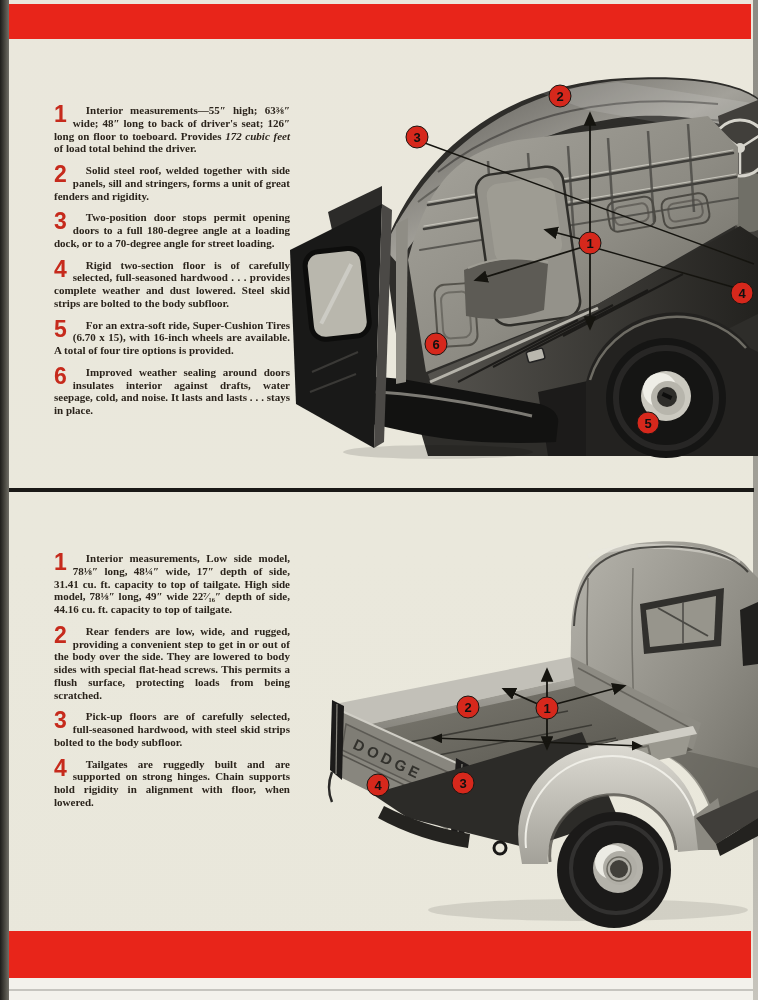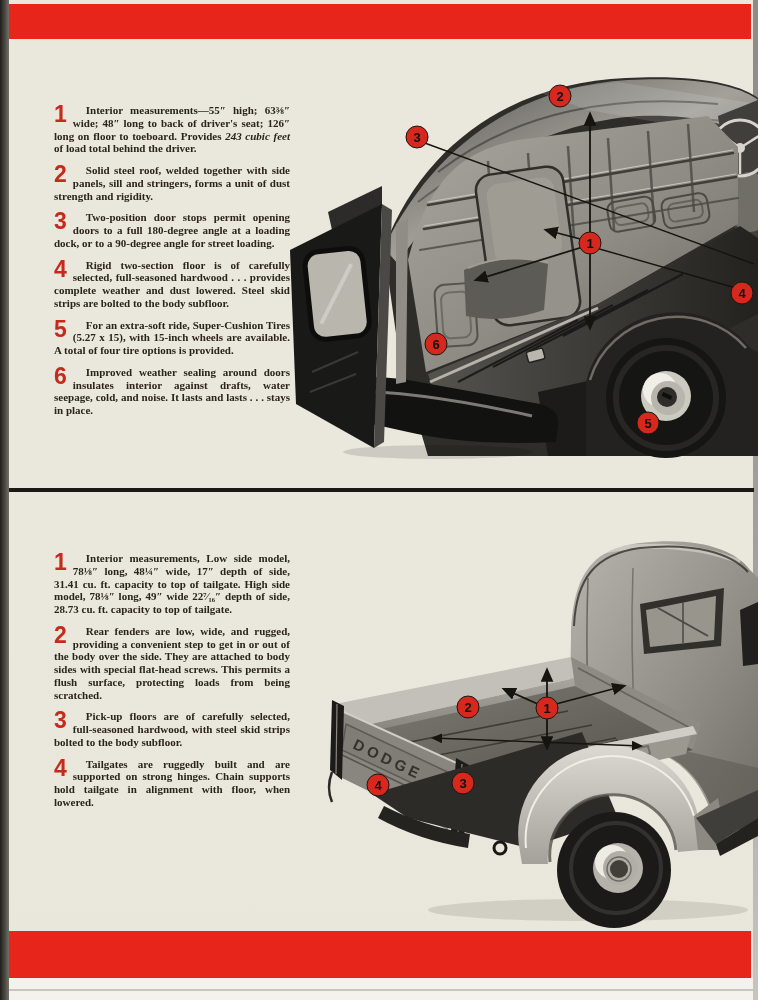--- a/index.html
+++ b/index.html
@@ -37,33 +37,33 @@
 </head>
 <body>
 
 <div class="page">
   <div class="edge-left"></div>
   <div class="edge-right"></div>
   <div class="band band-top"></div>
 
   <div class="text-col text-col-top">
     <p class="para">
-      <span class="bignum">1</span><span>Interior measurements—55″ high; 63⅜″ wide; 48″ long to back of driver's seat; 126″ long on floor to toeboard. Provides </span><em>243 cubic feet</em><span> of load total behind the driver.</span>
-    </p>
-    <p class="para">
-      <span class="bignum">2</span><span>Solid steel roof, welded together with side panels, sill and stringers, forms a unit of dust strength and rigidity.</span>
-    </p>
-    <p class="para">
-      <span class="bignum">3</span><span>Two-position door stops permit opening doors to a full 180-degree angle at a loading dock, or to a 90-degree angle for street loading.</span>
+      <span class="bignum">1</span><span>Interior measurements—55″ high; 63⅜″ wide; 48″ long to back of driver's seat; 126″ long on floor to toeboard. Provides </span><em>172 cubic feet</em><span> of load total behind the driver.</span>
+    </p>
+    <p class="para">
+      <span class="bignum">2</span><span>Solid steel roof, welded together with side panels, sill and stringers, forms a unit of great fenders and rigidity.</span>
+    </p>
+    <p class="para">
+      <span class="bignum">3</span><span>Two-position door stops permit opening doors to a full 180-degree angle at a loading dock, or to a 70-degree angle for street loading.</span>
     </p>
     <p class="para">
       <span class="bignum">4</span><span>Rigid two-section floor is of carefully selected, full-seasoned hardwood . . . provides complete weather and dust lowered. Steel skid strips are bolted to the body subfloor.</span>
     </p>
     <p class="para">
-      <span class="bignum">5</span><span>For an extra-soft ride, Super-Cushion Tires (5.27 x 15), with 15-inch wheels are available. A total of four tire options is provided.</span>
+      <span class="bignum">5</span><span>For an extra-soft ride, Super-Cushion Tires (6.70 x 15), with 16-inch wheels are available. A total of four tire options is provided.</span>
     </p>
     <p class="para">
       <span class="bignum">6</span><span>Improved weather sealing around doors insulates interior against drafts, water seepage, cold, and noise. It lasts and lasts . . . stays in place.</span>
     </p>
   </div>
 
   <div class="figure figure-top">
     <svg width="470" height="410" viewBox="0 0 470 410">
       <defs>
         <linearGradient id="roofG" x1="0" y1="0" x2="1" y2="1">
@@ -210,30 +210,30 @@
       </div>
     <div class="co" style="left:148px;top:292px">
         <span>6</span>
       </div>
   </div>
 
   <div class="divider"></div>
 
   <div class="text-col text-col-bottom">
     <p class="para">
-      <span class="bignum">1</span><span>Interior measurements, Low side model, 78⅛″ long, 48¼″ wide, 17″ depth of side, 31.41 cu. ft. capacity to top of tailgate. High side model, 78⅛″ long, 49″ wide 22⁷⁄₁₆″ depth of side, 28.73 cu. ft. capacity to top of tailgate.</span>
-    </p>
-    <p class="para">
-      <span class="bignum">2</span><span>Rear fenders are low, wide, and rugged, providing a convenient step to get in or out of the body over the side. They are attached to body sides with special flat-head screws. This permits a flush surface, protecting loads from being scratched.</span>
+      <span class="bignum">1</span><span>Interior measurements, Low side model, 78⅛″ long, 48¼″ wide, 17″ depth of side, 31.41 cu. ft. capacity to top of tailgate. High side model, 78⅛″ long, 49″ wide 22⁷⁄₁₆″ depth of side, 44.16 cu. ft. capacity to top of tailgate.</span>
+    </p>
+    <p class="para">
+      <span class="bignum">2</span><span>Rear fenders are low, wide, and rugged, providing a convenient step to get in or out of the body over the side. They are lowered to body sides with special flat-head screws. This permits a flush surface, protecting loads from being scratched.</span>
     </p>
     <p class="para">
       <span class="bignum">3</span><span>Pick-up floors are of carefully selected, full-seasoned hardwood, with steel skid strips bolted to the body subfloor.</span>
     </p>
     <p class="para">
-      <span class="bignum">4</span><span>Tailgates are ruggedly built and are supported on strong hinges. Chain supports hold tailgate in alignment with floor, when lowered.</span>
+      <span class="bignum">4</span><span>Tailgates are ruggedly built and are supported on strong hinges. Chain supports hold rigidity in alignment with floor, when lowered.</span>
     </p>
   </div>
 
   <div class="figure figure-bottom">
     <svg width="470" height="415" viewBox="0 0 470 415">
       <defs>
         <linearGradient id="cabG" x1="0" y1="0" x2="1" y2="1">
           <stop offset="0" stop-color="#b6b4ac"></stop>
             <stop offset="0.6" stop-color="#8e8c84"></stop>
             <stop offset="1" stop-color="#6e6c64"></stop>

